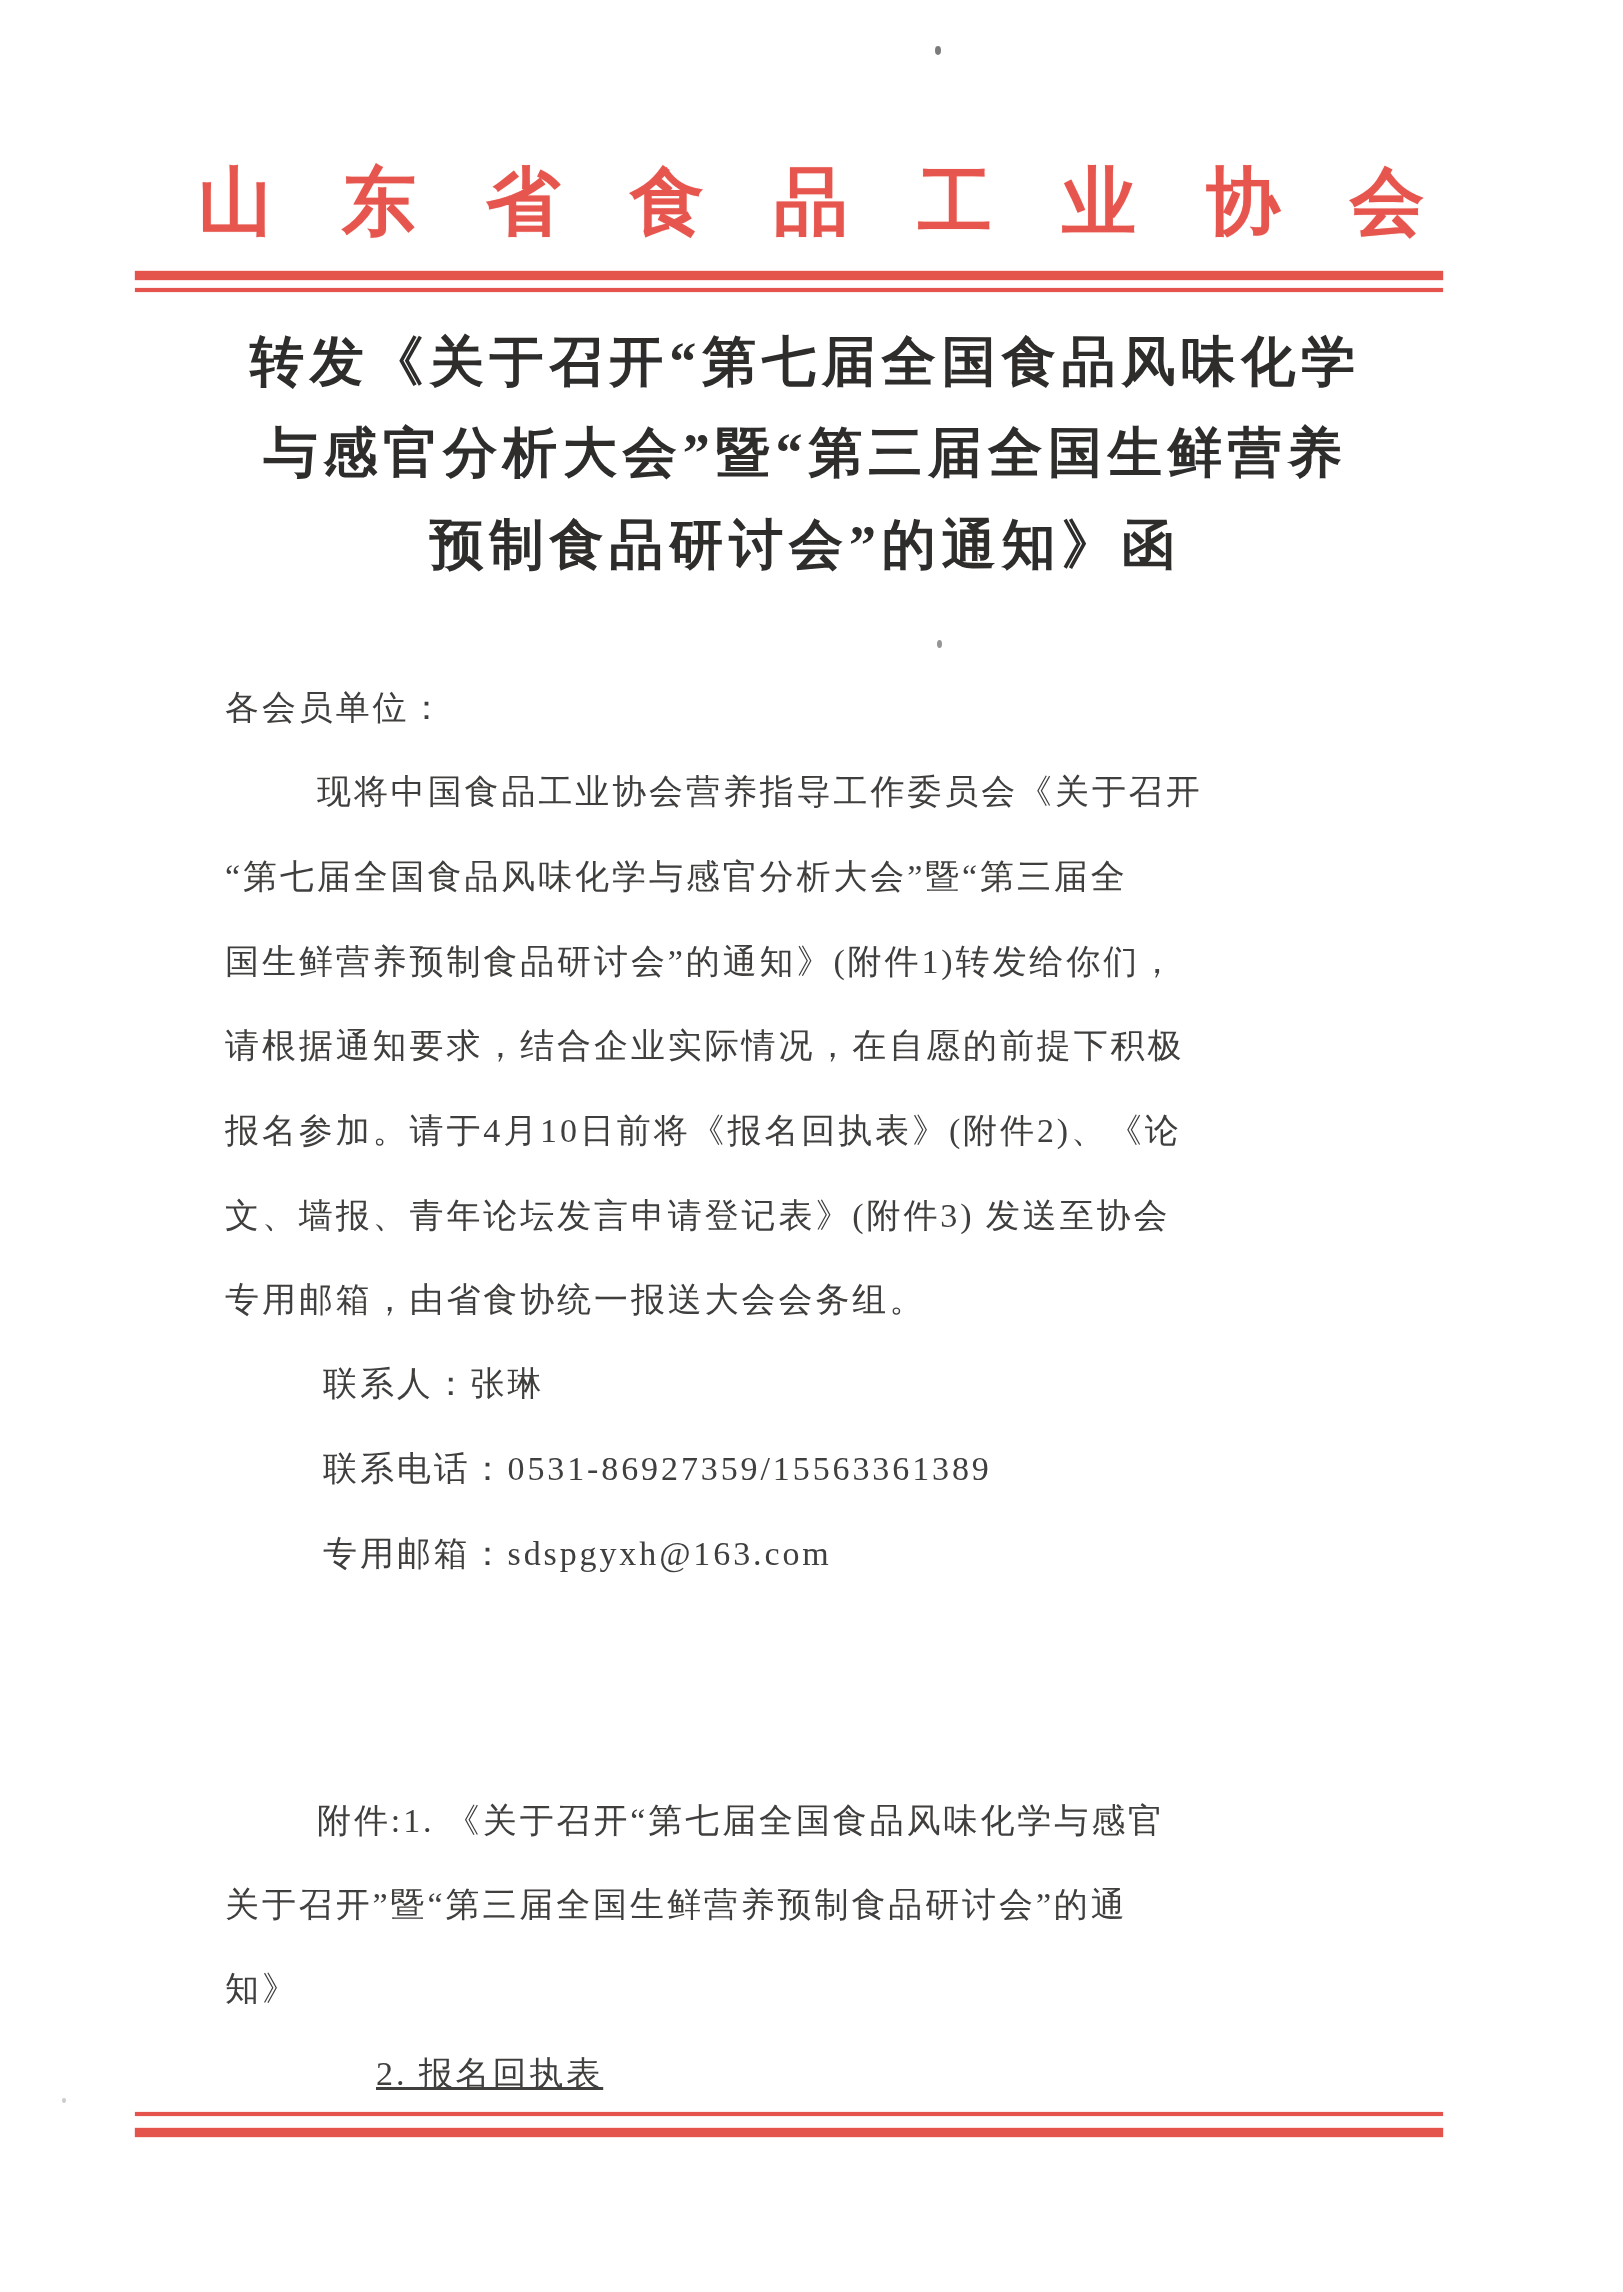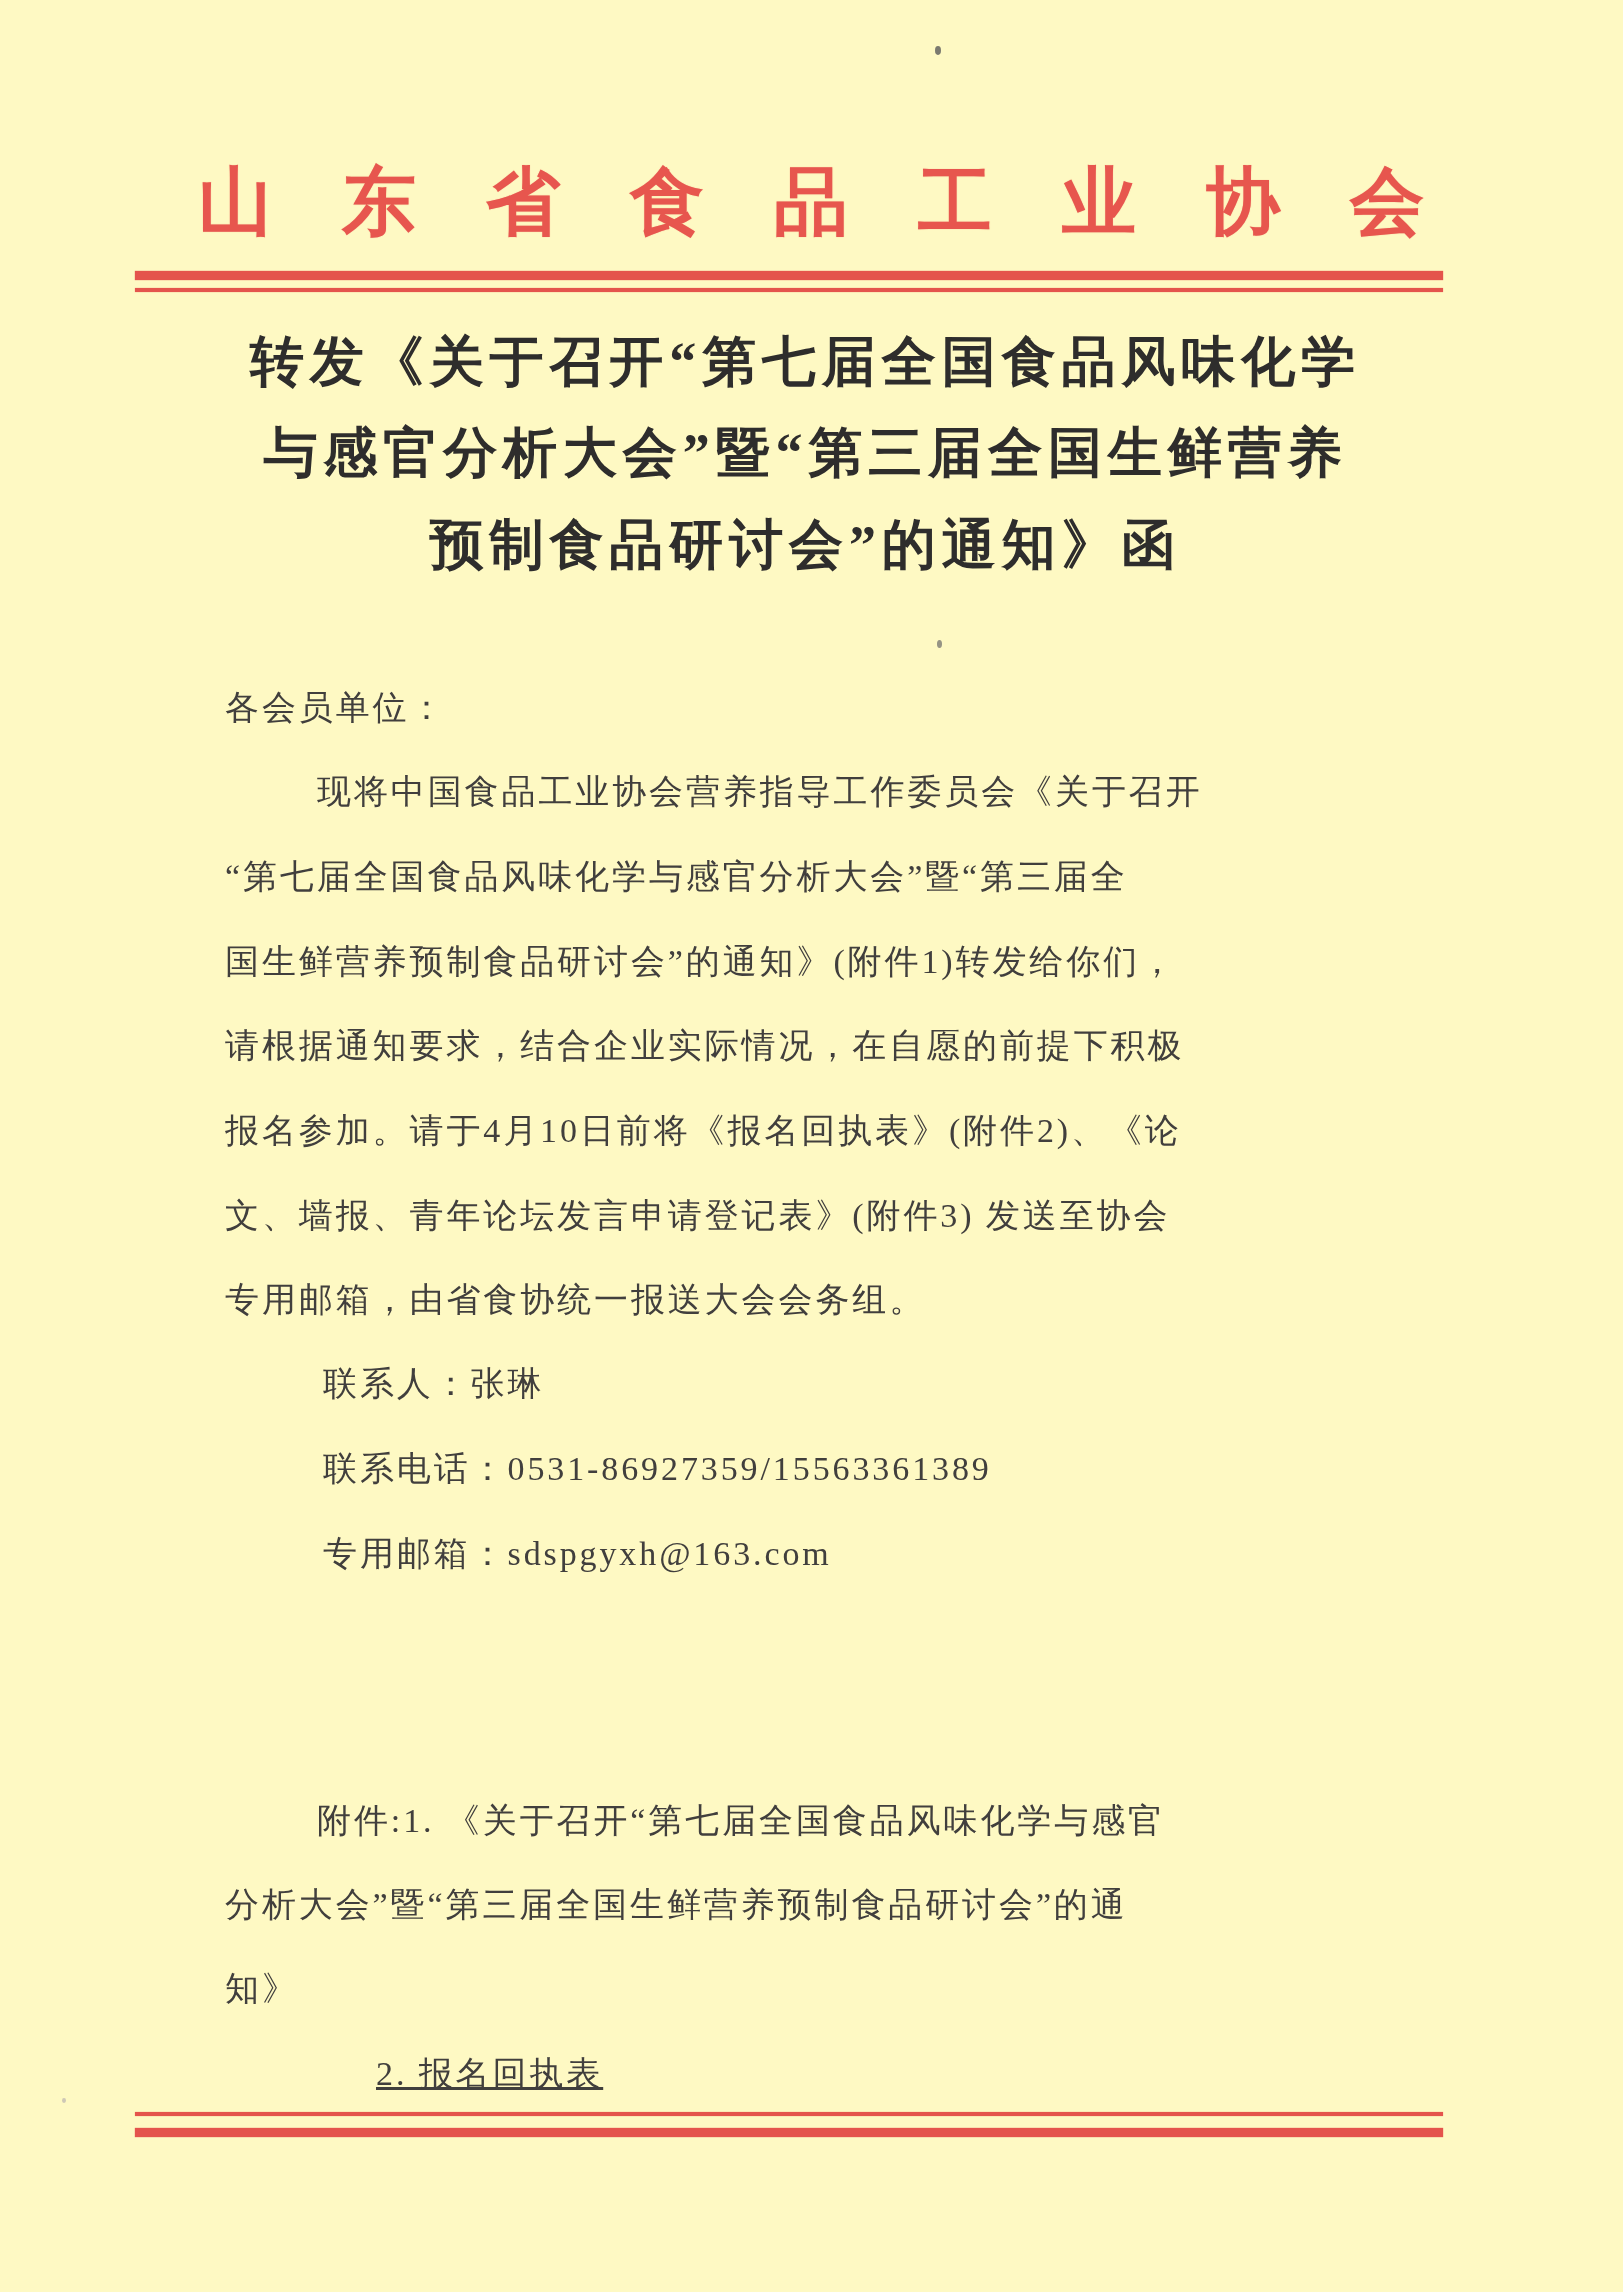--- a/index.html
+++ b/index.html
@@ -1,19 +1,19 @@
 <!DOCTYPE html>
 <html lang="zh"><head>
 <meta charset="utf-8">
 <style>
   html,body{margin:0;padding:0;background:#888;}
   #page{
     position:relative;
     width:1623px;height:2293px;
-    background:#fef9c3;
+    background:#ffffff;
     overflow:hidden;
     font-family:"Liberation Serif","DejaVu Serif",serif;
   }
   
   .org-title{
     position:absolute;left:198px;top:165px;
     font-size:74px;font-weight:bold;line-height:1;
     letter-spacing:70px;white-space:nowrap;
     color:#e7564e;
     text-shadow:0 0 1px rgba(231,86,78,.45);
@@ -68,21 +68,21 @@
   <div class="line" style="top:1020px;">请根据通知要求，结合企业实际情况，在自愿的前提下积极</div>
   <div class="line" style="top:1105px;">报名参加。请于4月10日前将《报名回执表》(附件2)、《论</div>
   <div class="line" style="top:1190px;">文、墙报、青年论坛发言申请登记表》(附件3) 发送至协会</div>
   <div class="line" style="top:1274px;">专用邮箱，由省食协统一报送大会会务组。</div>
 
   <div class="line indent-contact" style="top:1358px;">联系人：张琳</div>
   <div class="line indent-contact" style="top:1443px;">联系电话：0531-86927359/15563361389</div>
   <div class="line indent-contact" style="top:1528px;">专用邮箱：sdspgyxh@163.com</div>
 
   <div class="line indent-2" style="top:1795px;">附件:1. 《关于召开“第七届全国食品风味化学与感官</div>
-  <div class="line" style="top:1879px;">分析大会”暨“第三届全国生鲜营养预制食品研讨会”的通</div>
+  <div class="line" style="top:1879px;">关于召开”暨“第三届全国生鲜营养预制食品研讨会”的通</div>
   <div class="line" style="top:1963px;">知》</div>
   <div class="line indent-att2" style="top:2048px;text-decoration:underline;">2. 报名回执表</div>
 
   <div class="rule soft" id="rule-bottom-thin"></div>
   <div class="rule soft" id="rule-bottom-thick"></div>
 
 </div>
 
 
 </body></html>

